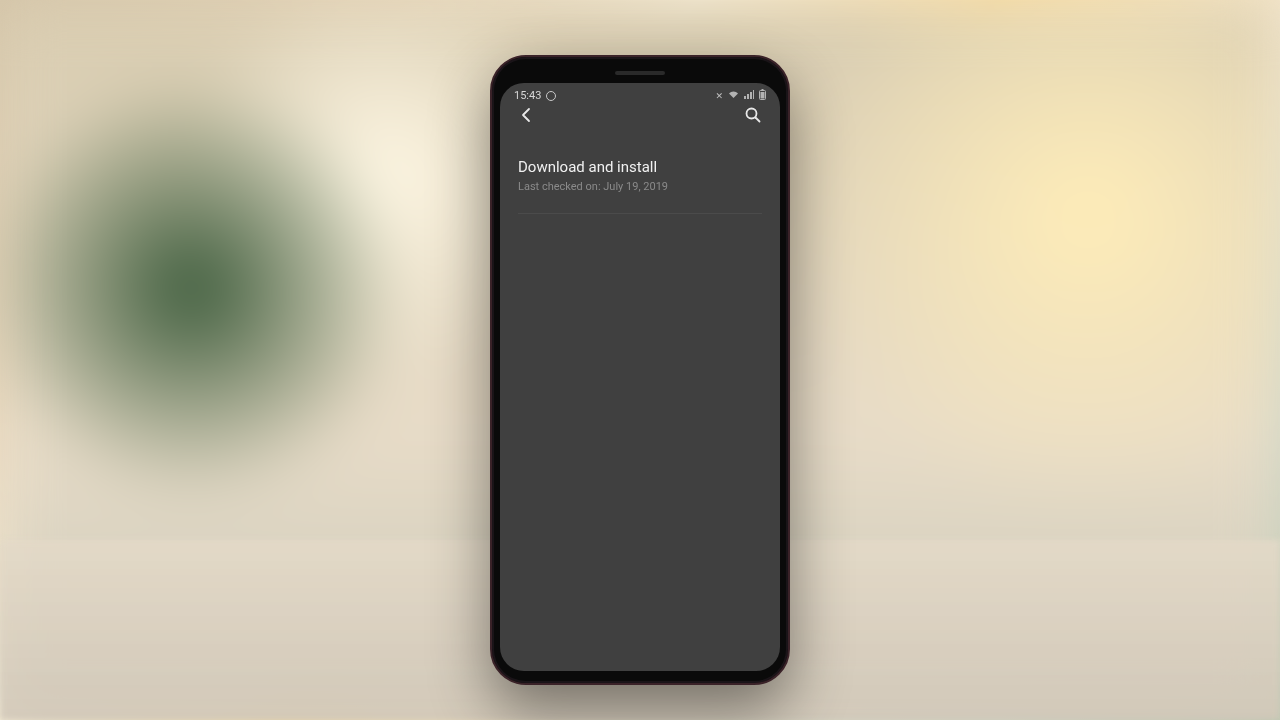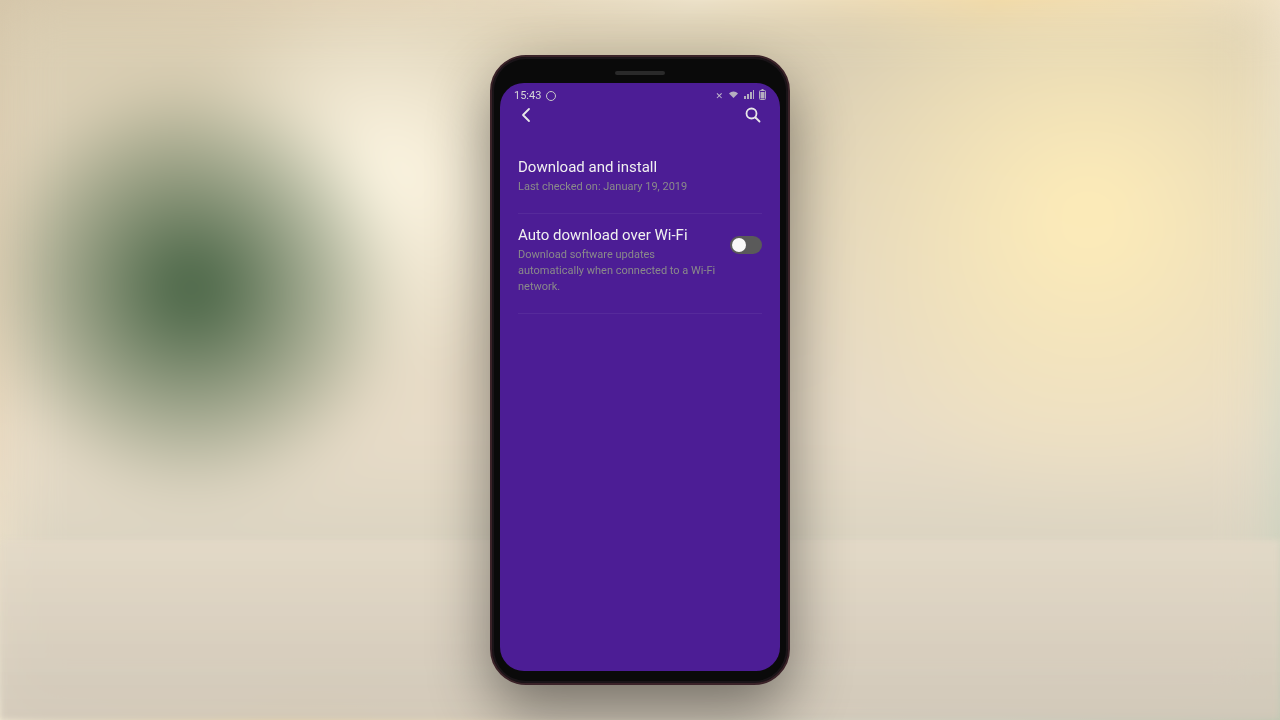--- a/index.html
+++ b/index.html
@@ -63,21 +63,21 @@
       height: 4px;
       background: #2a2a2a;
       border-radius: 3px;
     }
     .screen {
       position: absolute;
       top: 26px;
       left: 8px;
       right: 8px;
       bottom: 12px;
-      background: #4c1d95;
+      background: #404040;
       border-radius: 24px;
       overflow: hidden;
       color: #fff;
     }
     .status-bar {
       display: flex;
       justify-content: space-between;
       align-items: center;
       padding: 6px 14px 4px;
       font-size: 11px;
@@ -207,34 +207,23 @@
           <circle cx="7.5" cy="7.5" r="5" stroke="#e8e8e8" stroke-width="1.8" fill="none"></circle>
           <line x1="11.5" y1="11.5" x2="15.5" y2="15.5" stroke="#e8e8e8" stroke-width="1.8" stroke-linecap="round"></line>
         </svg>
       </div>
     </div>
 
     <div class="settings-list">
 
       <div class="setting-item">
         <div class="setting-title">Download and install</div>
-        <div class="setting-desc">Last checked on: January 19, 2019</div>
-      </div>
-
-      <div class="setting-item">
-        <div class="setting-row">
-          <div class="setting-text">
-            <div class="setting-title">Auto download over Wi-Fi</div>
-            <div class="setting-desc">Download software updates automatically when connected to a Wi-Fi network.</div>
-          </div>
-          <div class="toggle">
-            <div class="toggle-knob"></div>
-          </div>
-        </div>
-      </div>
+        <div class="setting-desc">Last checked on: July 19, 2019</div>
+      </div>
+
 
       <div class="setting-item">
       </div>
 
     </div>
 
   </div>
 </div>
 
 </body></html>

